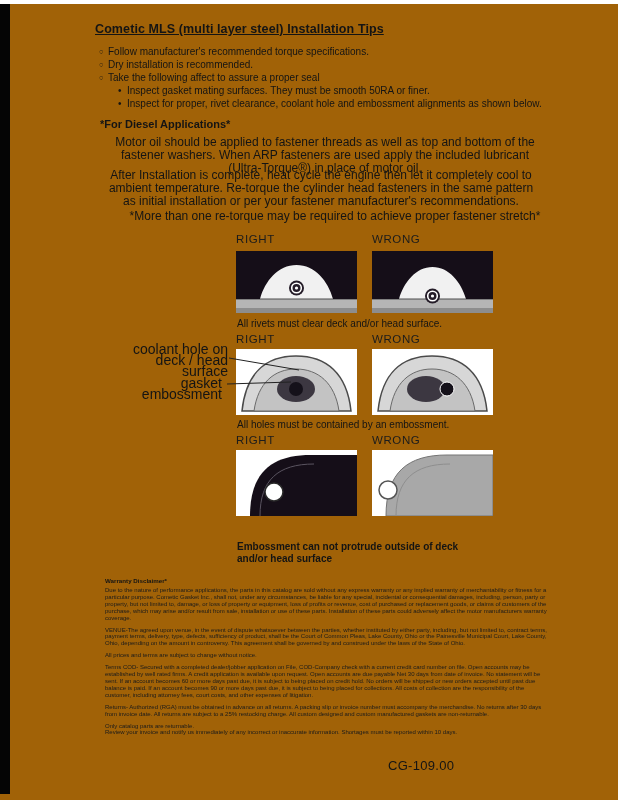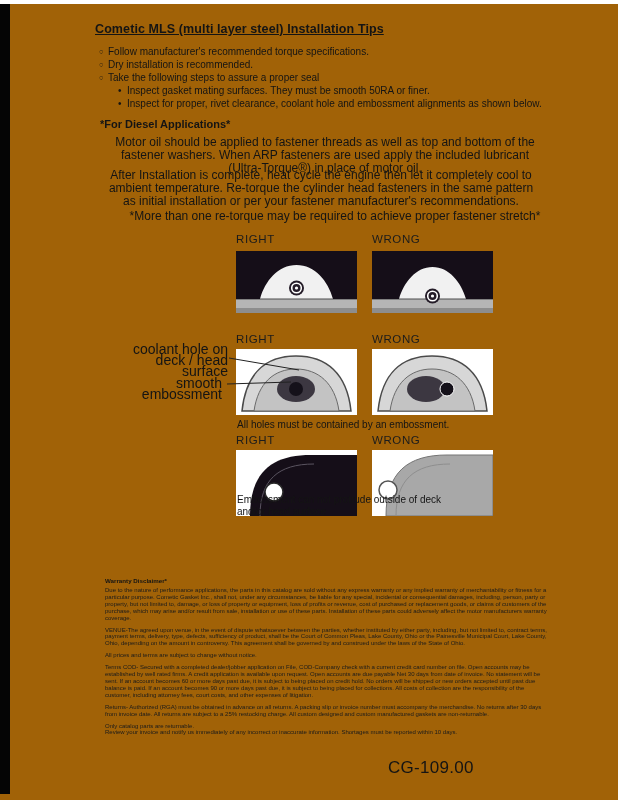--- a/index.html
+++ b/index.html
@@ -40,53 +40,53 @@
   .i1w { left:372px; top:247px; height:62px; }
   .i2r { left:236px; top:345px; height:66px; }
   .i2w { left:372px; top:345px; height:66px; }
   .i3r { left:236px; top:446px; height:66px; }
   .i3w { left:372px; top:446px; height:66px; }
   .dimg svg { display:block; }
 
   .caption { position:absolute; left:237px; font-size:10px; line-height:12px; }
   .cap-1 { top:314px; }
   .cap-2 { top:415px; }
-  .cap-3 { top:490px; width:228px; }
+  .cap-3 { top:537px; width:228px;font-weight:bold; }
 
   .dlabel { position:absolute; font-size:14px; line-height:11px; text-align:right; }
   .lab-coolant { left:118px; top:340px; width:110px; }
   .lab-emboss  { left:112px; top:374px; width:110px; }
   .connector-overlay { position:absolute; left:215px; top:344px; width:100px; height:45px; pointer-events:none; }
 
   .warranty { position:absolute; left:105px; top:573px; width:446px; }
   .warranty-h { font-size:6.2px; font-weight:bold; margin-bottom:3px; }
   .wp { font-size:6px; line-height:6.9px; margin-bottom:5px; color:#1b1b1b; }
 
-  .footer { position:absolute; left:388px; top:754px; font-size:17px; letter-spacing:.3px; }
+  .footer { position:absolute; left:388px; top:754px; font-size:13px; letter-spacing:.3px; }
 </style>
 </head>
 <body>
 
 <div class="page">
   <div class="edge-strip"></div>
 
   <h1 class="title">Cometic MLS (multi layer steel) Installation Tips</h1>
 
   <div class="bullets">
     <div class="b">
       <span class="mk mk-circle">○</span>
       <span>Follow manufacturer's recommended torque specifications.</span>
     </div>
     <div class="b">
       <span class="mk mk-circle">○</span>
       <span>Dry installation is recommended.</span>
     </div>
     <div class="b">
       <span class="mk mk-circle">○</span>
-      <span>Take the following steps to assure a proper seal</span>
+      <span>Take the following affect to assure a proper seal</span>
     </div>
     <div class="b sub">
       <span class="mk mk-dot">•</span>
       <span>Inspect gasket mating surfaces.  They must be smooth 50RA or finer.</span>
     </div>
     <div class="b sub">
       <span class="mk mk-dot">•</span>
       <span>Inspect for proper, rivet clearance, coolant hole and embossment alignments as shown below.</span>
     </div>
   </div>
@@ -116,29 +116,30 @@
       <rect x="0" y="0" width="121" height="62" fill="#f1f1f1"></rect>
       <rect x="0" y="48" width="121" height="10" fill="#b5b5b5"></rect>
       <rect x="0" y="57" width="121" height="5" fill="#8d8d8d"></rect>
       <line x1="0" y1="48" x2="121" y2="48" stroke="#4c4c4c" stroke-width="1"></line>
       <path fill-rule="evenodd" fill="#150e18" d="M0,0 H121 V48 H0 Z M60.5,16 C77,16 89,31 94,48 H27 C32,31 44,16 60.5,16 Z"></path>
       <circle cx="60.5" cy="45" r="7.5" fill="#241c28"></circle>
       <circle cx="60.5" cy="45" r="4.8" fill="none" stroke="#ffffff" stroke-width="1.6"></circle>
       <circle cx="60.5" cy="45" r="1.6" fill="#ffffff"></circle>
     </svg>
   </div>
+  <div class="caption cap-1">All rivets must clear deck and/or head surface.</div>
 
   <div class="dhead dh-r2">RIGHT</div>
   <div class="dhead dh-w2">WRONG</div>
 
   <div class="dlabel lab-coolant">
     <div>coolant hole on</div>
     <div>deck / head surface</div>
   </div>
-  <div class="dlabel lab-emboss">smooth embossment</div>
+  <div class="dlabel lab-emboss">gasket embossment</div>
 
   <div class="dimg i2r">
     <svg viewBox="0 0 121 66" width="121" height="66">
       <rect width="121" height="66" fill="#ffffff"></rect>
       <path d="M6,62 C10,24 30,7 60,7 C90,7 111,24 115,62 Z" fill="#d7d7d7" stroke="#4a4a4a" stroke-width="1.5"></path>
       <path d="M18,62 C22,34 38,20 60,20 C82,20 99,34 103,62 Z" fill="#c3c3c3" stroke="#6a6a6a" stroke-width="1"></path>
       <ellipse cx="60" cy="40" rx="19" ry="13" fill="#3c3741"></ellipse>
       <circle cx="60" cy="40" r="7" fill="#15111a"></circle>
     </svg>
   </div>

